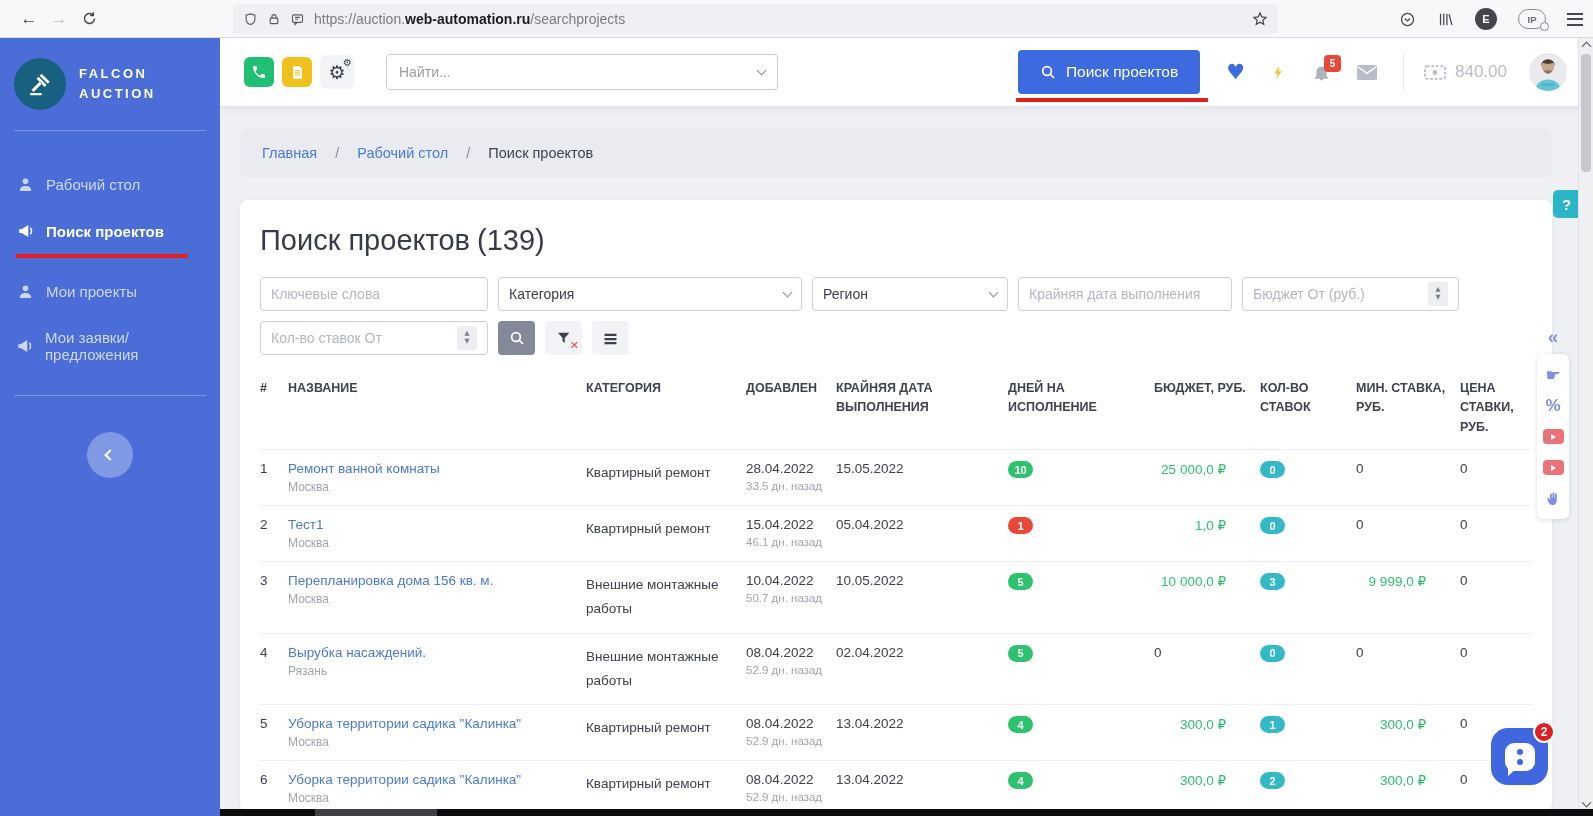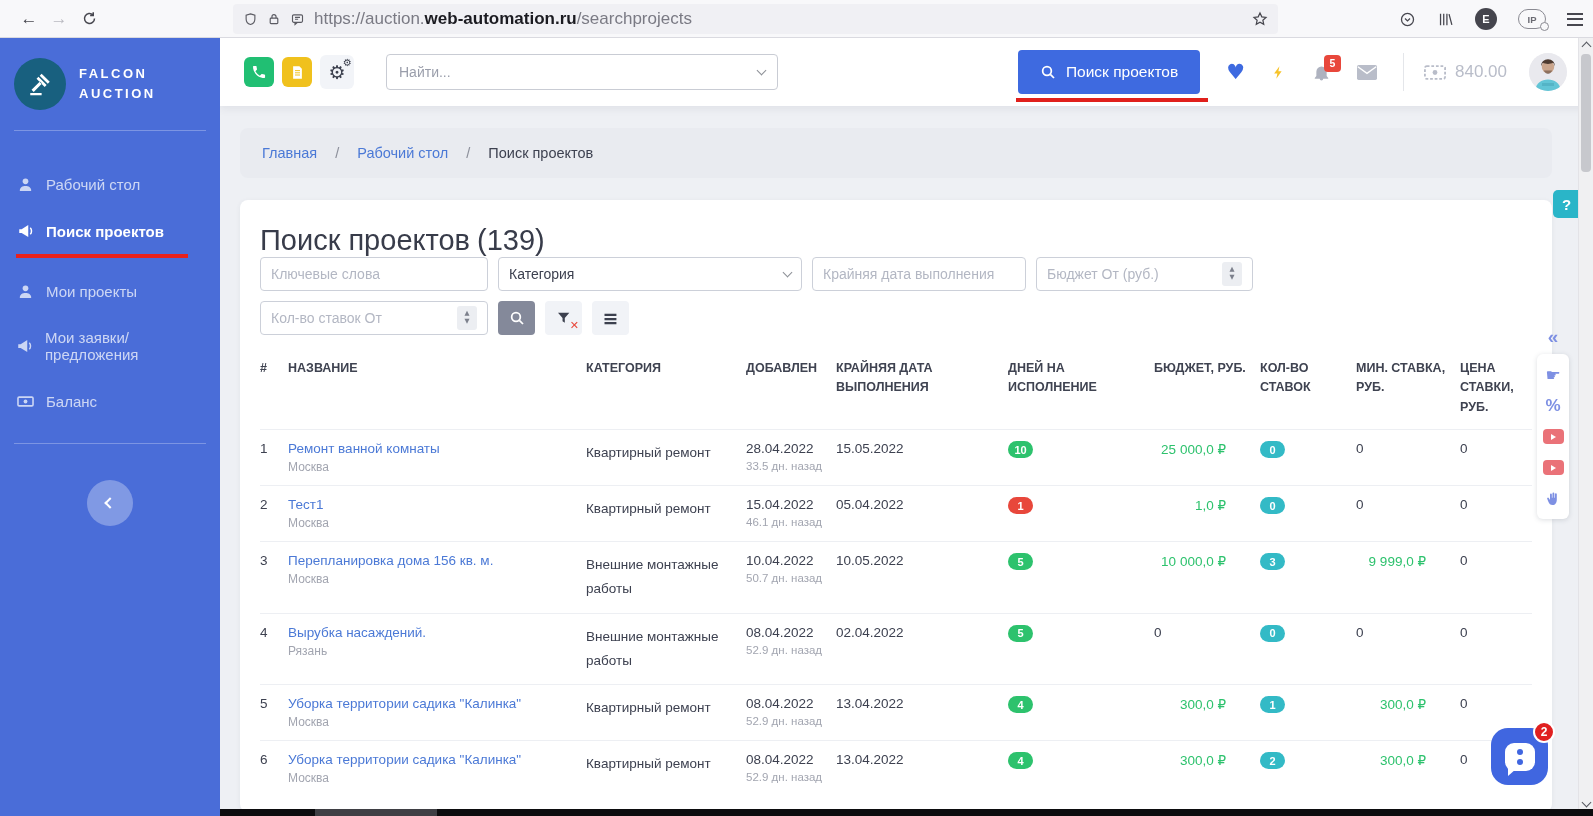--- a/index.html
+++ b/index.html
@@ -4,21 +4,21 @@
 <style>
   * { margin:0; padding:0; box-sizing:border-box; }
   html,body { width:1593px; height:816px; }
   body { font-family:"Liberation Sans","DejaVu Sans",sans-serif; overflow:hidden; position:relative; background:#fff; color:#3d4150; }
 
   
   .browser-bar { height:38px; background:#f8f8fa; border-bottom:1px solid #dadae0; display:flex; align-items:center; padding:0 14px; position:relative; z-index:10; }
   .nav-btn { width:30px; height:30px; display:grid; place-items:center; color:#47474f; font-size:17px; }
   .nav-btn.dim { color:#b9b9c0; }
   .urlbar { position:absolute; left:233px; width:1045px; height:30px; top:4px; background:#f0f0f4; border-radius:4px; display:flex; align-items:center; padding:0 10px; gap:9px; }
-  .urlbar .url { font-size:17px; color:#7a7a84; flex:1; }
+  .urlbar .url { font-size:14px; color:#7a7a84; flex:1; }
   .urlbar .url b { color:#1b1b21; font-weight:700; }
   .chrome-right { position:absolute; right:10px; top:0; height:38px; display:flex; align-items:center; gap:21px; color:#4a4a52; }
   .profile-dot { width:22px; height:22px; border-radius:50%; background:#45454d; color:#fff; font-size:11px; font-weight:700; display:grid; place-items:center; }
   .ip-chip { width:28px; height:20px; border:1.5px solid #8a8a92; border-radius:10px; color:#6a6a72; font-size:9.5px; font-weight:700; display:grid; place-items:center; position:relative; }
   .ip-chip:after { content:""; position:absolute; right:-4px; bottom:-3px; width:7px; height:7px; border:1.5px solid #8a8a92; border-radius:50%; background:#f8f8fa; }
   .hamb { display:flex; flex-direction:column; gap:3.5px; }
   .hamb i { width:16px; height:2px; background:#47474f; }
 
   
   .app { display:flex; height:778px; }
@@ -62,21 +62,21 @@
   
   .page { padding:22px 41px 0 20px; }
   .breadcrumb { background:#e9ebf0; border-radius:8px; height:50px; display:flex; align-items:center; padding:0 22px; gap:18px; font-size:14.5px; }
   .breadcrumb .bc-link { color:#4b79d6; }
   .breadcrumb .bc-sep { color:#8b8e99; }
   .breadcrumb .bc-current { color:#3d4150; }
 
   .card { background:#fff; border-radius:8px; margin-top:22px; box-shadow:0 1px 5px rgba(60,70,90,.07); padding:24px 20px 0; height:612px; overflow:hidden; }
   .page-title { font-size:29px; color:#383c4a; display:flex; gap:7px; font-weight:400; }
 
-  .filters { display:flex; gap:10px; }
+  .filters { display:flex; gap:10px; margin-top:20px; }
   .f-box { height:34px; border:1px solid #ccd0d9; border-radius:4px; display:flex; align-items:center; justify-content:space-between; padding:0 10px; color:#b3b7c3; font-size:14px; background:#fff; }
   .w-keywords { width:228px; } .w-category { width:304px; } .w-region { width:196px; } .w-deadline { width:214px; } .w-budget { width:217px; }
   .spin { width:20px; height:24px; background:#eceef2; border-radius:3px; display:flex; flex-direction:column; align-items:center; justify-content:center; color:#7c808c; font-size:6.5px; line-height:1.2; font-family:"DejaVu Sans",sans-serif; }
   .filters-row2 { margin-top:10px; }
   .ico-btn { width:37px; height:34px; border-radius:4px; display:grid; place-items:center; }
   .btn-search { background:#84899a; }
   .btn-light { background:#f1f3f7; color:#3c404e; position:relative; }
   .funnel-x { position:absolute; right:3px; bottom:3px; color:#e8473b; font-size:11px; font-weight:700; }
   .list-glyph { font-size:19px; font-weight:700; color:#3c404e; letter-spacing:0; font-family:"DejaVu Sans",sans-serif; }
 
@@ -223,29 +223,20 @@
         <span>Мои проекты</span>
       </div>
       <div class="menu-item">
         <span class="mi-ic">
             <svg width="18" height="18" viewBox="0 0 24 24" fill="currentColor">
               <path d="M3 9.5v5h3.2L15 20V4L6.2 9.5H3zM17 8.2c1.8 1.9 1.8 5.7 0 7.6l1.4 1.3c2.6-2.7 2.6-7.5 0-10.2z"></path>
             </svg>
           </span>
         <span>Мои заявки/предложения</span>
       </div>
-      <div class="menu-item">
-        <span class="mi-ic">
-            <svg width="19" height="19" viewBox="0 0 24 24" fill="none" stroke="currentColor" stroke-width="2">
-              <rect x="2.5" y="6.5" width="19" height="11" rx="1.5"></rect>
-              <circle cx="12" cy="12" r="2.4" fill="currentColor" stroke="none"></circle>
-            </svg>
-          </span>
-        <span>Баланс</span>
-      </div>
     </div>
     <div class="side-divider" style="margin-top:28px;"></div>
     <div class="collapse-wrap">
       <div class="collapse-btn">
           <span class="chev"></span>
         </div>
     </div>
   </div>
 
   <div class="main">
@@ -333,20 +324,24 @@
           <span>Поиск проектов</span>
             <span>(139)</span>
         </div>
 
         <div class="filters">
           <div class="f-box w-keywords">
               <span>Ключевые слова</span>
             </div>
           <div class="f-box w-category">
               <span style="color:#3d4150;">Категория</span>
+              <span class="sel-chev"></span>
+            </div>
+          <div class="f-box w-region">
+              <span style="color:#3d4150;">Регион</span>
               <span class="sel-chev"></span>
             </div>
           <div class="f-box w-deadline">
               <span>Крайняя дата выполнения</span>
             </div>
           <div class="f-box w-budget">
               <span>Бюджет От (руб.)</span>
               <span class="spin">
                 <span>▲</span>
                 <span>▼</span>

